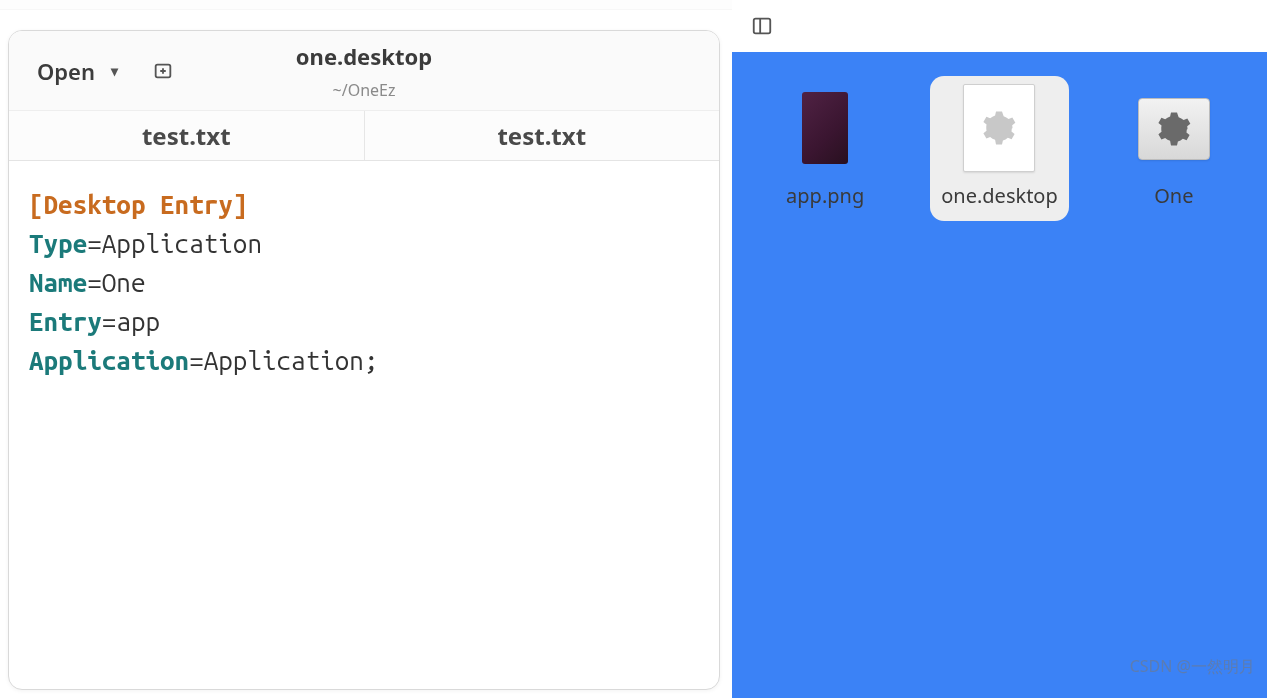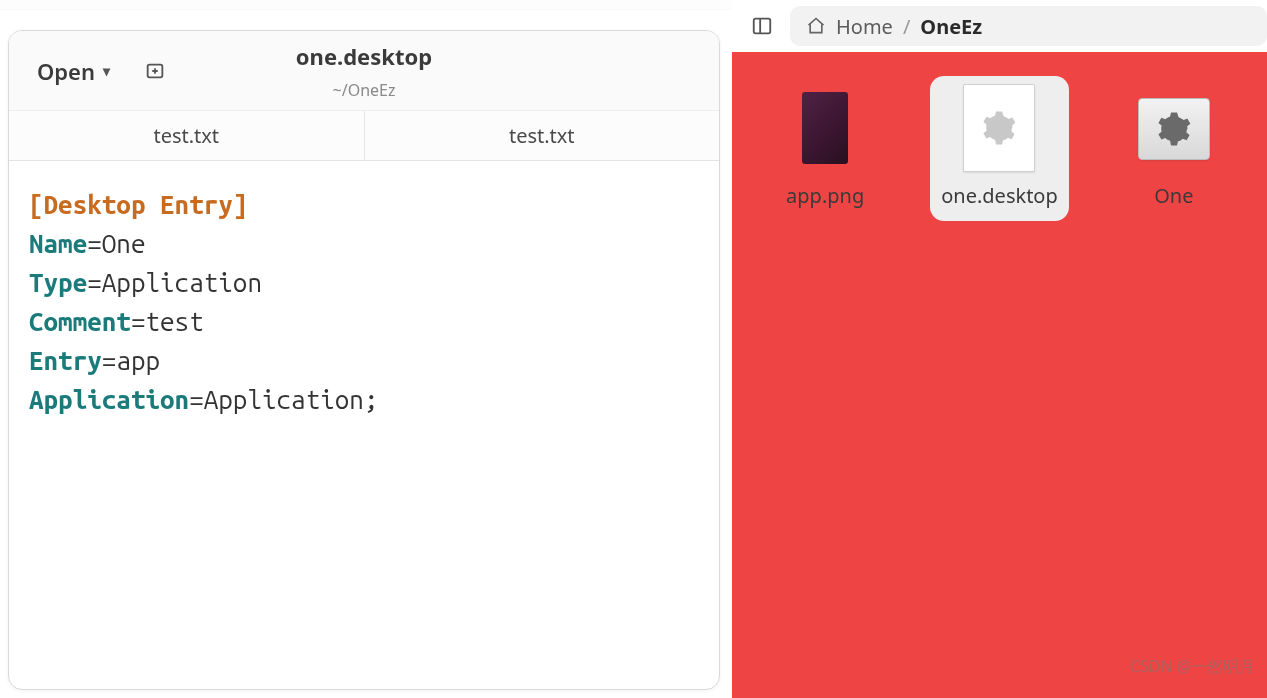--- a/index.html
+++ b/index.html
@@ -38,21 +38,21 @@
     height: 80px;
     display: flex;
     align-items: center;
     padding: 0 18px;
     background:#fafafa;
     border-bottom: 1px solid #eee;
   }
   .open-btn {
     display: flex;
     align-items: center;
-    gap: 8px;
+    gap: 16px;
     color: #3c3c3c;
     font-size: 22px;
     font-weight: 600;
     padding: 8px 10px;
     border-radius: 8px;
     cursor: default;
   }
   .chevron { font-size:14px; color:#555; }
   .newtab-btn {
     margin-left: 18px;
@@ -79,23 +79,24 @@
     height: 50px;
     display:flex;
     border-bottom: 1px solid #e4e4e4;
     background:#fcfcfc;
   }
   .editor-tab {
     flex:1;
     display:flex;
     align-items:center;
     justify-content:center;
-    font-size:20px;
+    font-size:24px;
     color:#4a4a4a;
     position:relative;
+    font-weight:bold;
   }
   .editor-tab + .editor-tab { border-left:1px solid #e6e6e6; }
 
   .editor-body {
     padding: 24px 20px;
     font-family: "Ubuntu Mono","DejaVu Sans Mono",monospace;
     font-size: 26px;
     line-height: 1.5;
     color:#333;
   }
@@ -140,21 +141,21 @@
   .bc-sep{ color:#9a9a9a; }
   .bc-seg { }
   .bc-seg.current { font-weight:700; color:#2b2b2b; }
 
   .fm-area {
     position:absolute;
     left:732px;
     top:52px;
     right:0;
     bottom:0;
-    background:#ef4444;
+    background:#3b82f6;
     padding:24px 24px;
     display:flex;
     gap:36px;
     align-items:flex-start;
   }
   .file-item {
     width:140px;
     display:flex;
     flex-direction:column;
     align-items:center;
@@ -226,46 +227,34 @@
     <div class="editor-tab">
       <span>test.txt</span>
     </div>
     <div class="editor-tab">
       <span>test.txt</span>
     </div>
   </div>
 
   <div class="editor-body">
     <div><span class="tok-section">[Desktop Entry]</span></div>
+    <div><span class="tok-key">Type</span><span class="tok-eq">=</span><span class="tok-val">Application</span></div>
     <div><span class="tok-key">Name</span><span class="tok-eq">=</span><span class="tok-val">One</span></div>
-    <div><span class="tok-key">Type</span><span class="tok-eq">=</span><span class="tok-val">Application</span></div>
-    <div><span class="tok-key">Comment</span><span class="tok-eq">=</span><span class="tok-val">test</span></div>
     <div><span class="tok-key">Entry</span><span class="tok-eq">=</span><span class="tok-val">app</span></div>
     <div><span class="tok-key">Application</span><span class="tok-eq">=</span><span class="tok-val">Application;</span></div>
   </div>
 </div>
 
 <div class="fm-strip">
   <div class="side-toggle">
     <svg viewBox="0 0 24 24" fill="none" stroke="#555" stroke-width="2">
       <rect x="3" y="4" width="18" height="16" rx="2"></rect>
       <line x1="10" y1="4" x2="10" y2="20"></line>
     </svg>
   </div>
-  <div class="breadcrumb">
-    <span class="bc-home-icon">
-      <svg viewBox="0 0 24 24" fill="none" stroke="#666" stroke-width="2">
-        <path d="M3 11l9-8 9 8"></path>
-          <path d="M5 10v10h14V10"></path>
-      </svg>
-    </span>
-    <span class="bc-seg">Home</span>
-    <span class="bc-sep">/</span>
-    <span class="bc-seg current">OneEz</span>
-  </div>
 </div>
 
 <div class="fm-area">
 
   <div class="file-item">
     <div class="thumb image-thumb"></div>
     <div class="file-label">app.png</div>
   </div>
 
   <div class="file-item selected">

